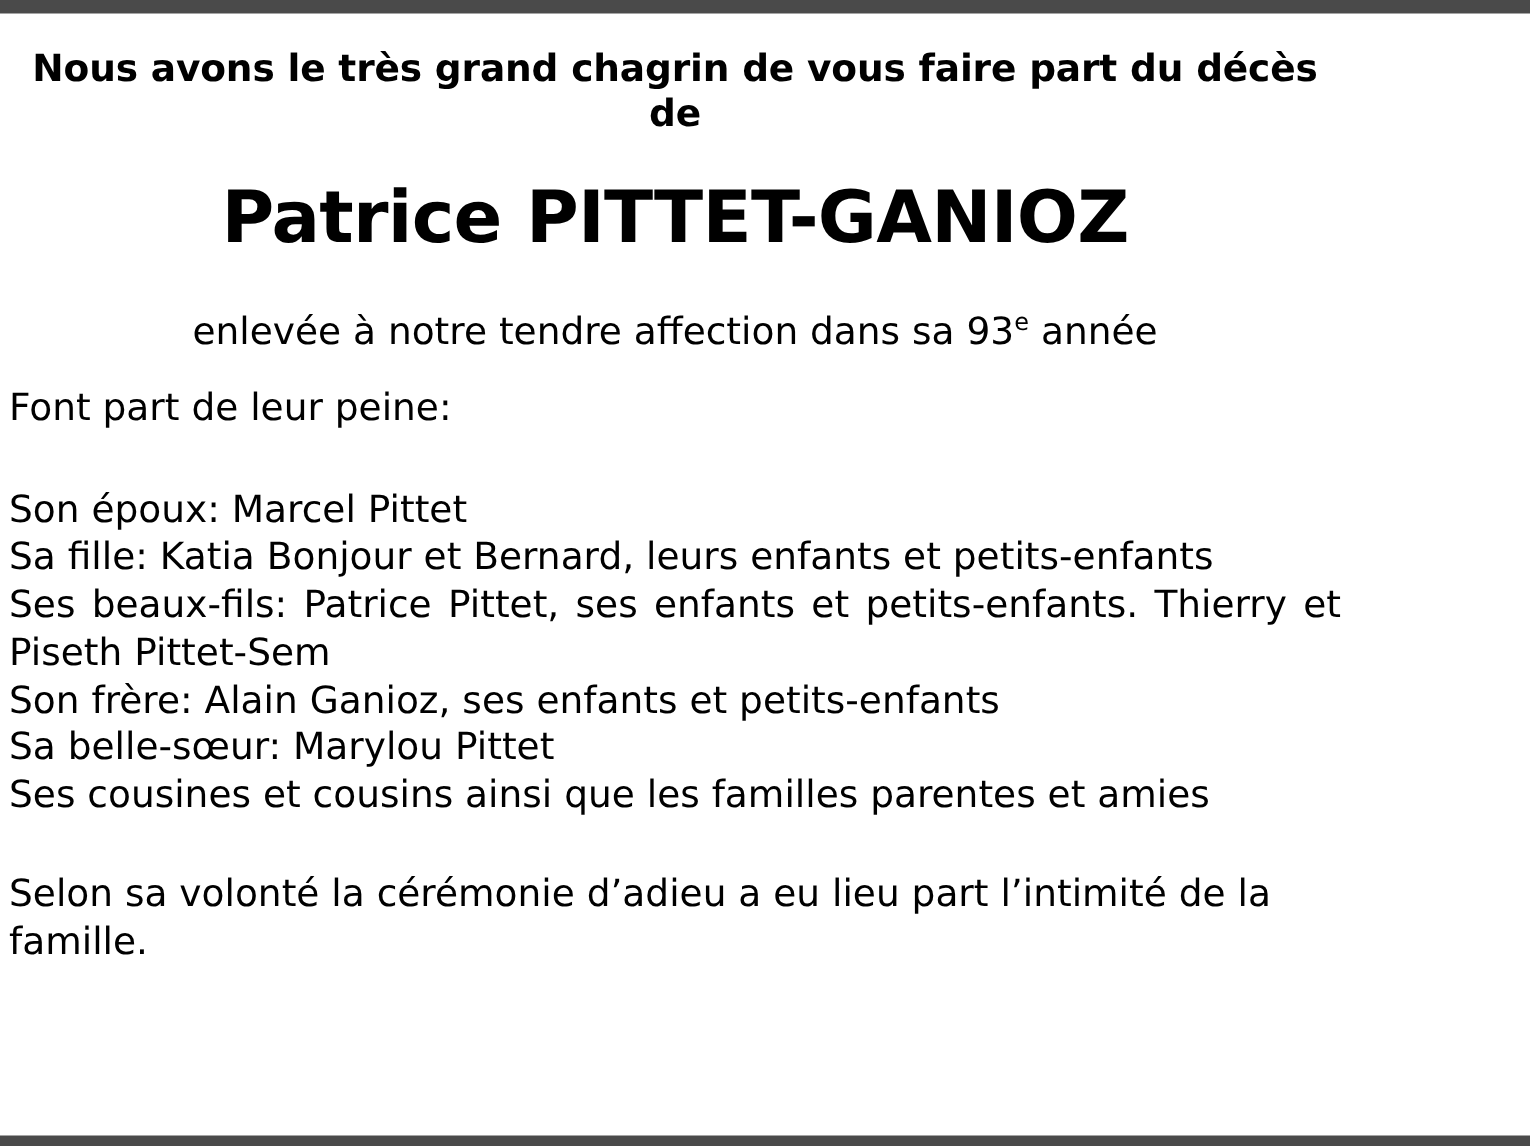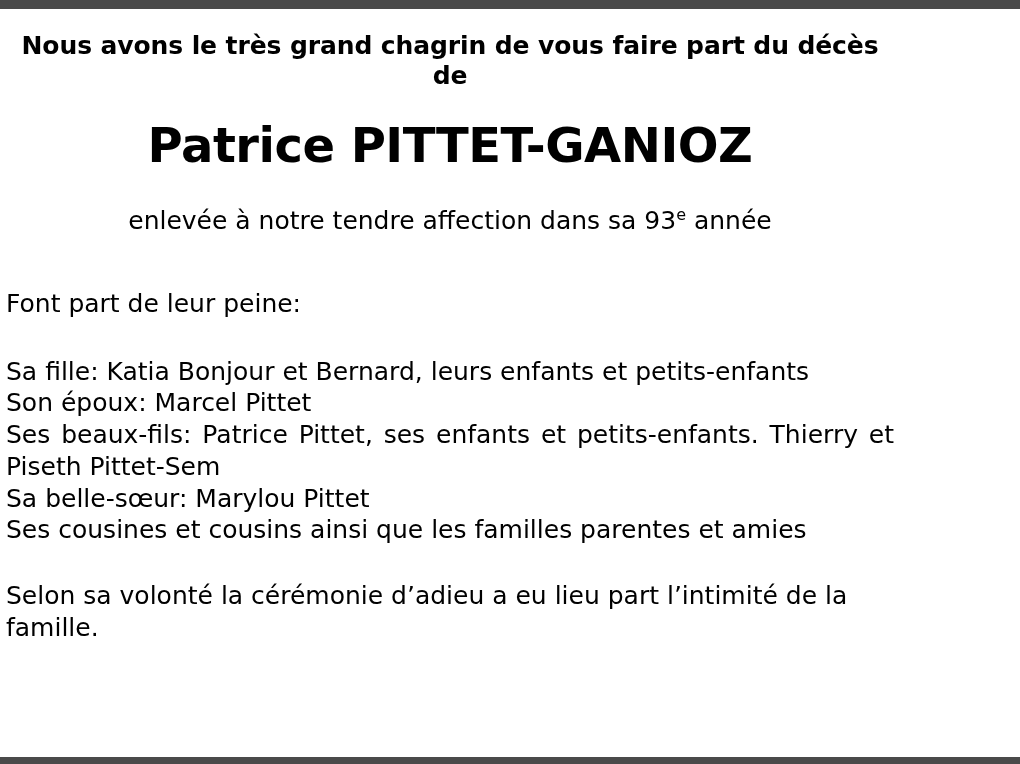--- a/index.html
+++ b/index.html
@@ -59,21 +59,21 @@
     font-size: 25px;
     margin-top: 34px;
     line-height: 1.2;
   }
   .age-line sup {
     font-size: 16px;
     vertical-align: super;
     line-height: 0;
   }
   .body-block {
-    margin-top: 52px;
+    margin-top: 20px;
     padding-left: 2px;
   }
   .para {
     font-size: 25px;
     line-height: 1.27;
     text-align: justify;
     text-justify: inter-word;
     margin: 0;
     padding-right: 2px;
   }
@@ -105,23 +105,24 @@
       <div class="age-line"><span>enlevée à notre tendre affection dans sa 93</span><sup>e</sup><span> année</span></div>
     </div>
 
     <div class="body-block">
 
       <p class="para nojust">Font part de leur peine:</p>
 
       <div class="gap-lg"></div>
 
       <div class="list">
+        <p class="para nojust">Son époux: Marcel Pittet</p>
         <p class="para nojust">Sa fille: Katia Bonjour et Bernard, leurs enfants et petits-enfants</p>
-        <p class="para nojust">Son époux: Marcel Pittet</p>
         <p class="para">Ses beaux-fils: Patrice Pittet, ses enfants et petits-enfants. Thierry et Piseth Pittet-Sem</p>
+        <p class="para nojust">Son frère: Alain Ganioz, ses enfants et petits-enfants</p>
         <p class="para nojust">Sa belle-sœur: Marylou Pittet</p>
         <p class="para nojust">Ses cousines et cousins ainsi que les familles parentes et amies</p>
       </div>
 
       <div class="gap-sm"></div>
 
       <p class="para nojust">Selon sa volonté la cérémonie d’adieu a eu lieu part l’intimité de la famille.</p>
 
       <div class="gap-sm"></div>
 

